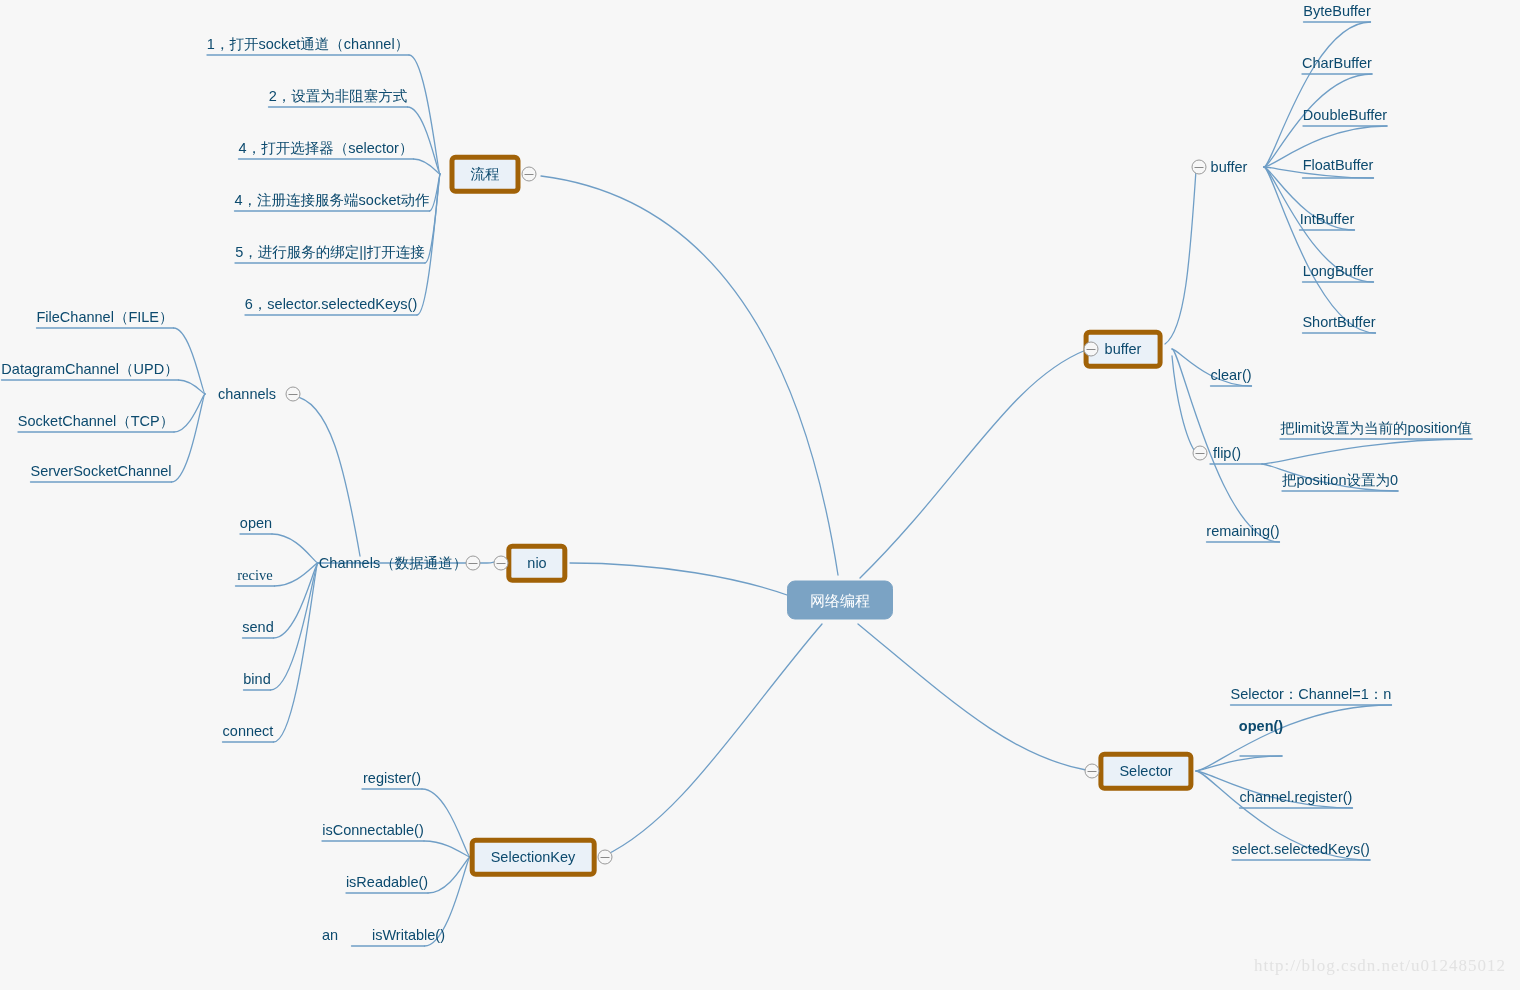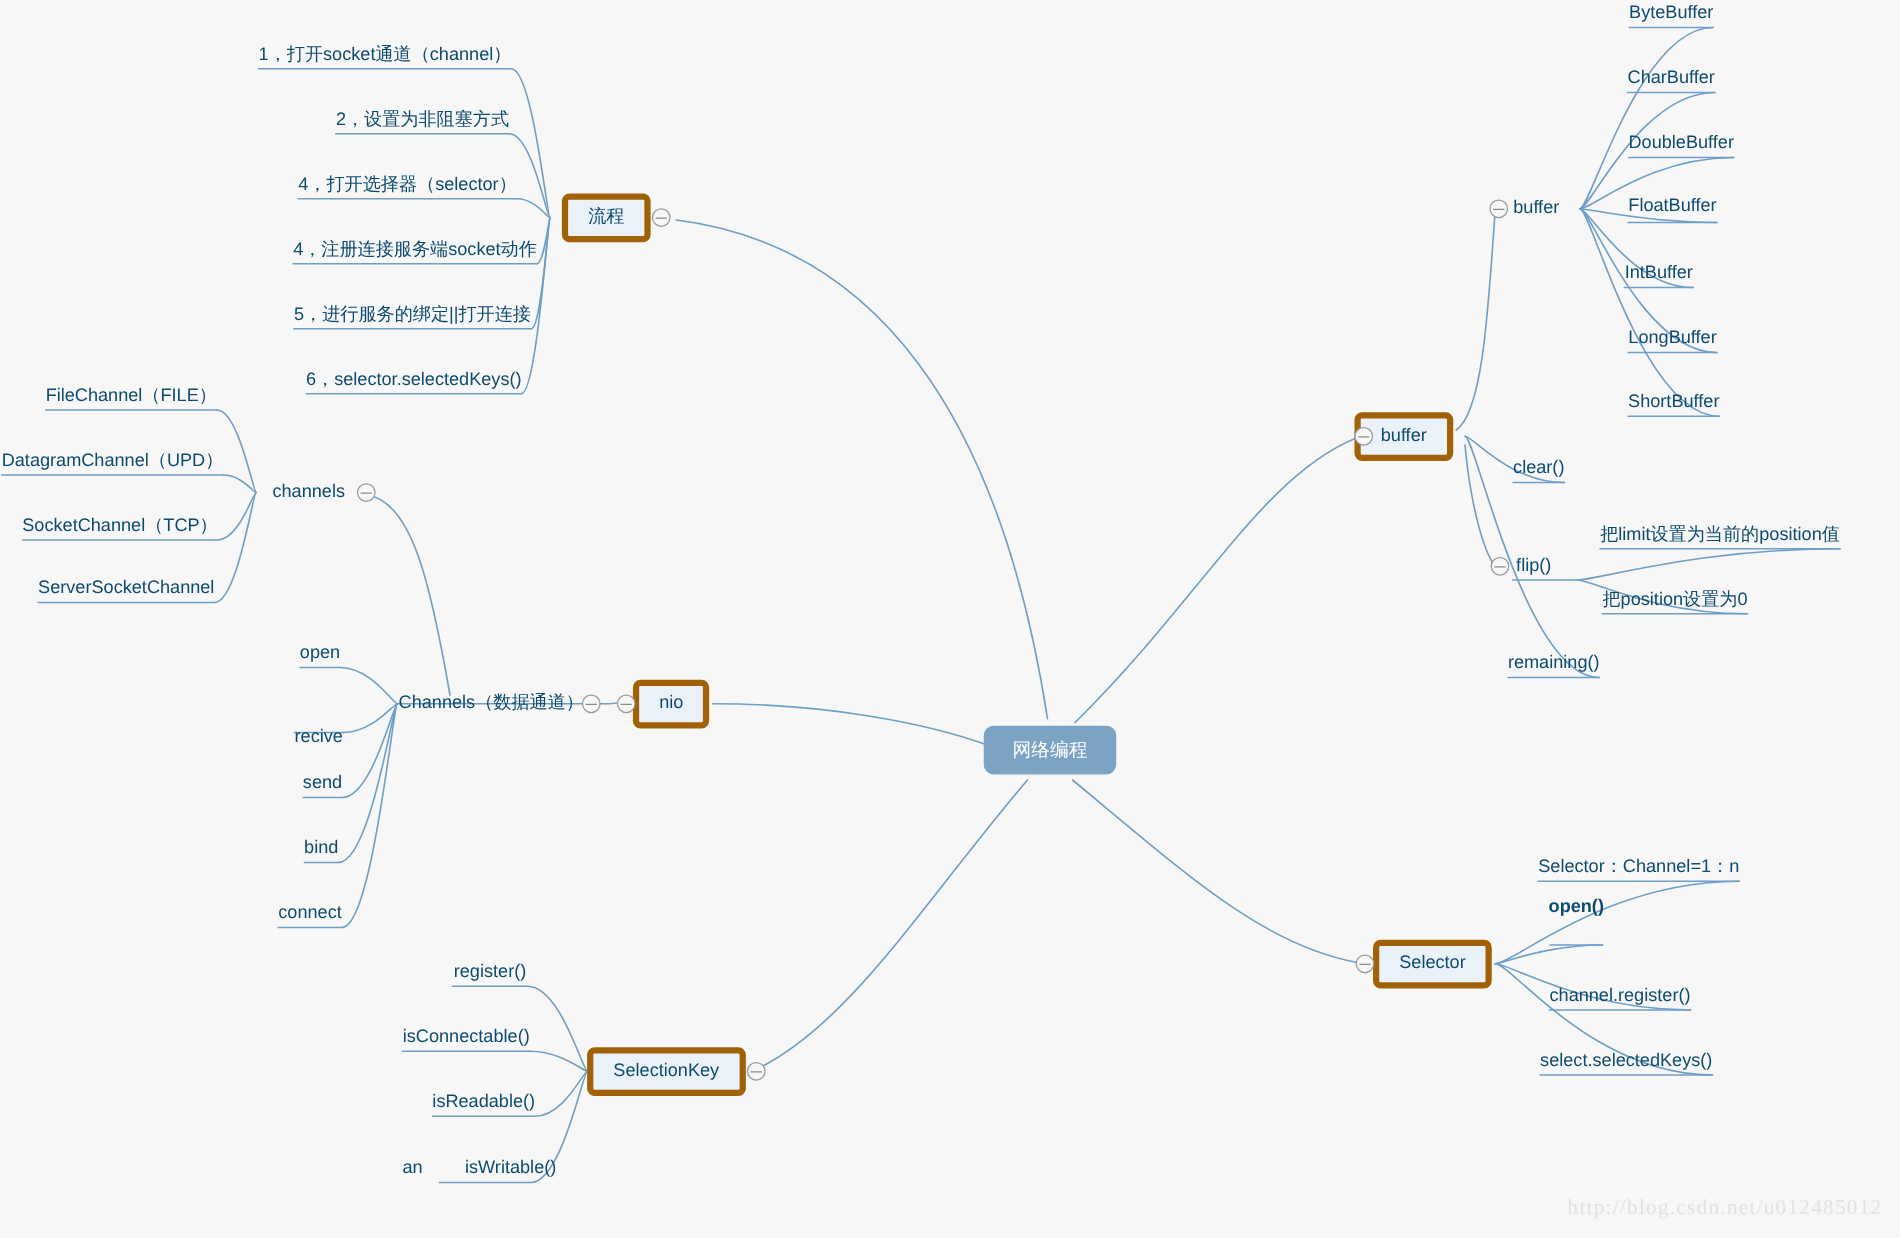--- a/index.html
+++ b/index.html
@@ -177,21 +177,21 @@
       <div class="node leaf" style="left: 338px; top: 96px;">2，设置为非阻塞方式</div>
       <div class="node leaf" style="left: 326px; top: 148px;">4，打开选择器（selector）</div>
       <div class="node leaf" style="left: 332px; top: 200px;">4，注册连接服务端socket动作</div>
       <div class="node leaf" style="left: 330px; top: 252px;">5，进行服务的绑定||打开连接</div>
       <div class="node leaf" style="left: 331px; top: 304px;">6，selector.selectedKeys()</div>
       <div class="node leaf" style="left: 105px; top: 317px;">FileChannel（FILE）</div>
       <div class="node leaf" style="left: 90px; top: 369px;">DatagramChannel（UPD）</div>
       <div class="node leaf" style="left: 96px; top: 421px;">SocketChannel（TCP）</div>
       <div class="node leaf" style="left: 101px; top: 471px;">ServerSocketChannel</div>
       <div class="node leaf" style="left: 256px; top: 523px;">open</div>
-      <div class="node leaf" style="left: 255px; top: 590px;">recive</div>
+      <div class="node leaf" style="left: 255px; top: 575px; font-family: Liberation Serif, serif;">recive</div>
       <div class="node leaf" style="left: 258px; top: 627px;">send</div>
       <div class="node leaf" style="left: 257px; top: 679px;">bind</div>
       <div class="node leaf" style="left: 248px; top: 731px;">connect</div>
       <div class="node leaf" style="left: 1337px; top: 11px;">ByteBuffer</div>
       <div class="node leaf" style="left: 1337px; top: 63px;">CharBuffer</div>
       <div class="node leaf" style="left: 1345px; top: 115px;">DoubleBuffer</div>
       <div class="node leaf" style="left: 1338px; top: 165px;">FloatBuffer</div>
       <div class="node leaf" style="left: 1327px; top: 219px;">IntBuffer</div>
       <div class="node leaf" style="left: 1338px; top: 271px;">LongBuffer</div>
       <div class="node leaf" style="left: 1339px; top: 322px;">ShortBuffer</div>

